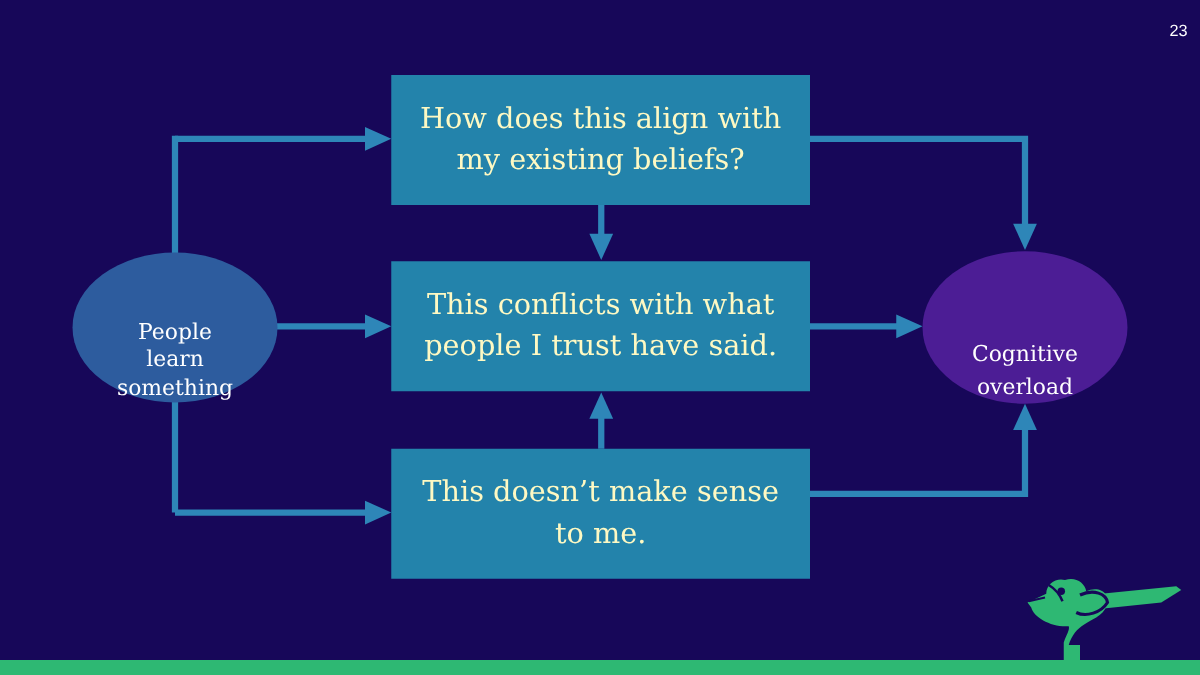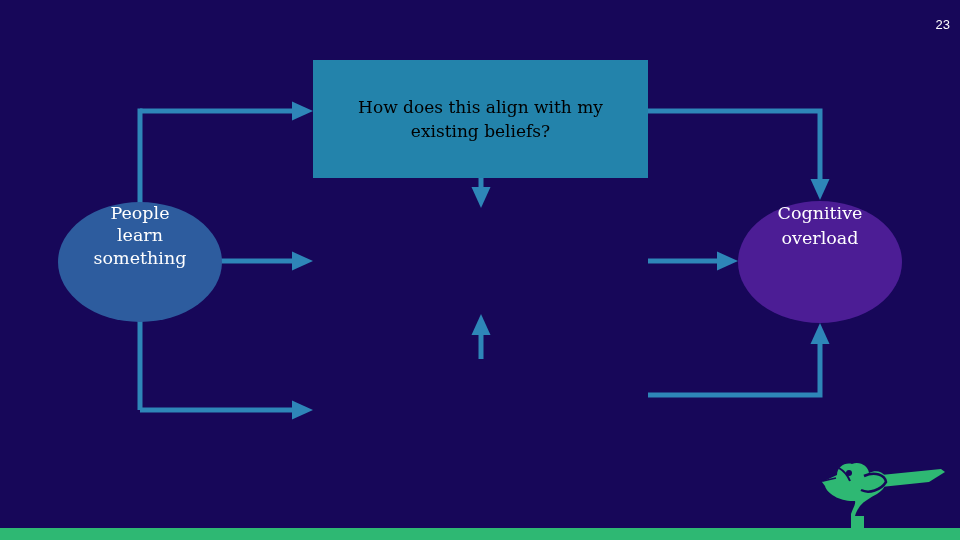--- a/index.html
+++ b/index.html
@@ -12,33 +12,33 @@
     background: #170759;
     padding-left: 20px;
   }
   #page-number {
     position: absolute; top: 17px; right: 30px;
     color: #ffffff; font-size: 13px;
     font-family: "Liberation Sans", sans-serif;
   }
   #arrow-layer { position: absolute; left: 0; top: 0; z-index: 1; }
   .flow-box {
-    position: absolute; left: 313px; width: 335px; height: 118px;
+    position: absolute; left: 313px; width: 335px; height: 104px;
     background: #2383ab; z-index: 2;
     display: flex; align-items: center; justify-content: center;
-    text-align: center; color: #000000;
-    font-size: 17px; line-height: 1.44;
+    text-align: center; color: #fef9c3;
+    font-size: 23px; line-height: 1.44;
     padding: 0 14px; box-sizing: border-box;
   }
   #box-align     { top: 60px; }
   #box-conflicts { top: 209px; }
   #box-sense     { top: 359px; }
   .node {
     position: absolute; z-index: 2; border-radius: 50%;
-    display: flex; align-items: flex-start; justify-content: center;
+    display: flex; align-items: flex-end; justify-content: center;
     text-align: center; color: #ffffff;
     font-size: 17.5px; line-height: 1.28;
   }
   #node-start {
     left: 58px; top: 202px; width: 164px; height: 120px;
     background: #2d5c9e;
   }
   #node-start .node-label { width: 100px; }
   #node-end {
     left: 738px; top: 201px; width: 164px; height: 122px;
@@ -100,20 +100,26 @@
     </g>
   </svg>
 
   <div class="node" id="node-start">
     <div class="node-label">People learn something</div>
   </div>
 
   <div class="flow-box" id="box-align">
     <div>How does this align with my existing beliefs?</div>
   </div>
+  <div class="flow-box" id="box-conflicts">
+    <div>This conflicts with  what people I trust have said.</div>
+  </div>
+  <div class="flow-box" id="box-sense">
+    <div>This doesn’t make sense to me.</div>
+  </div>
 
   <div class="node" id="node-end">
     <div class="node-label">Cognitive overload</div>
   </div>
 
   <svg id="bird-logo" width="127" height="68" viewBox="0 0 127 68">
     <g>
 
       <polygon fill="#2eb873" points="52,16 122,9 126,12 110,22 62,27 55,24"></polygon>
 

